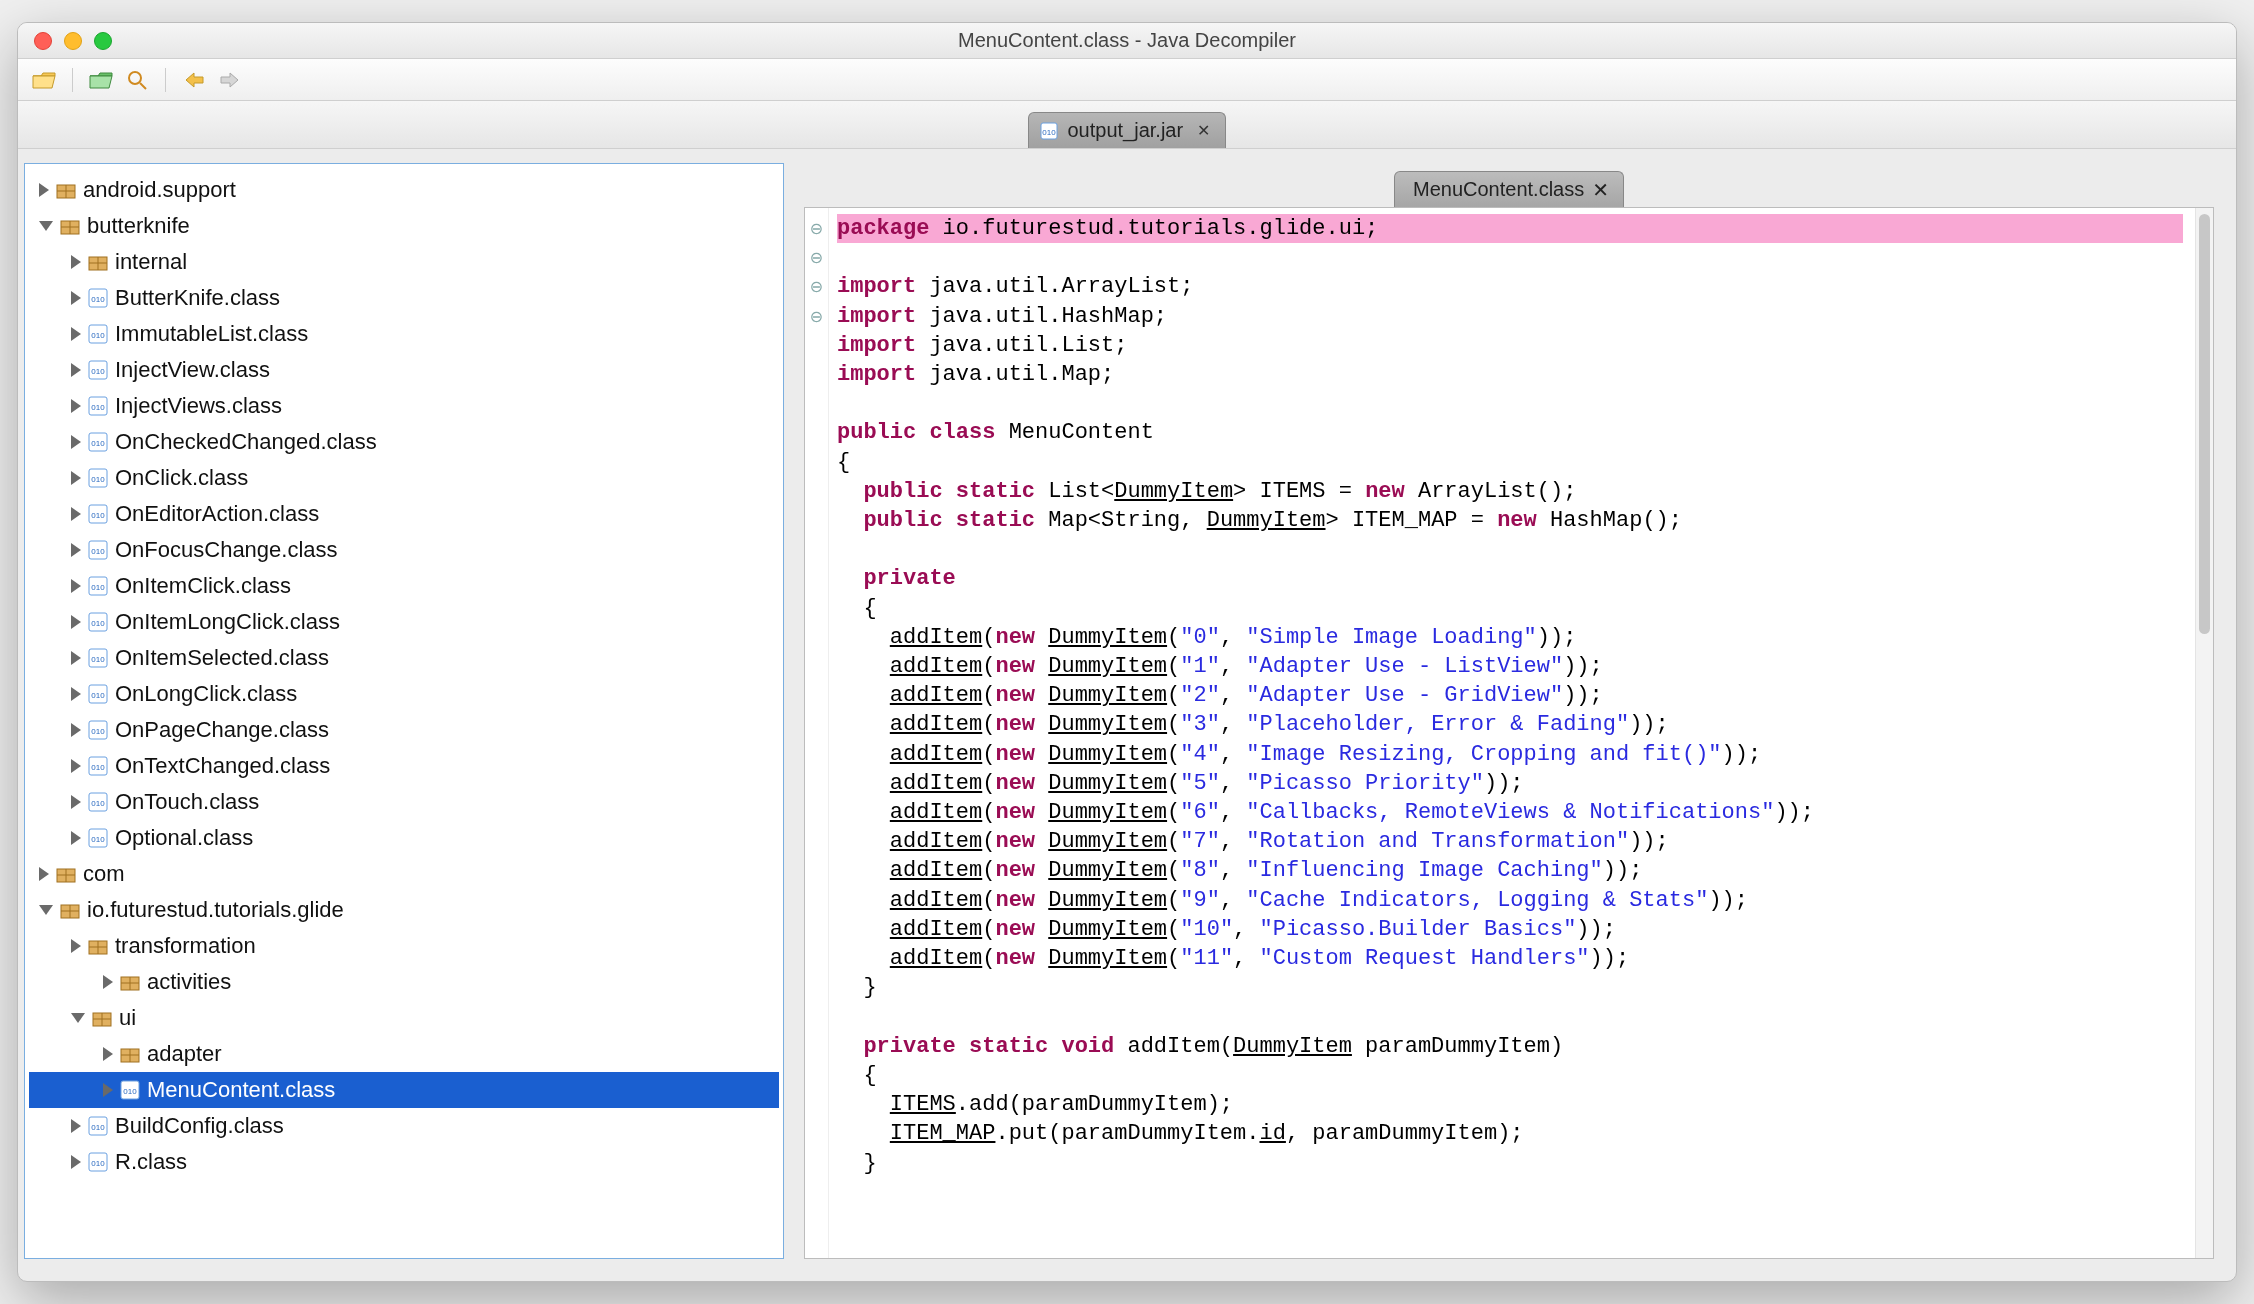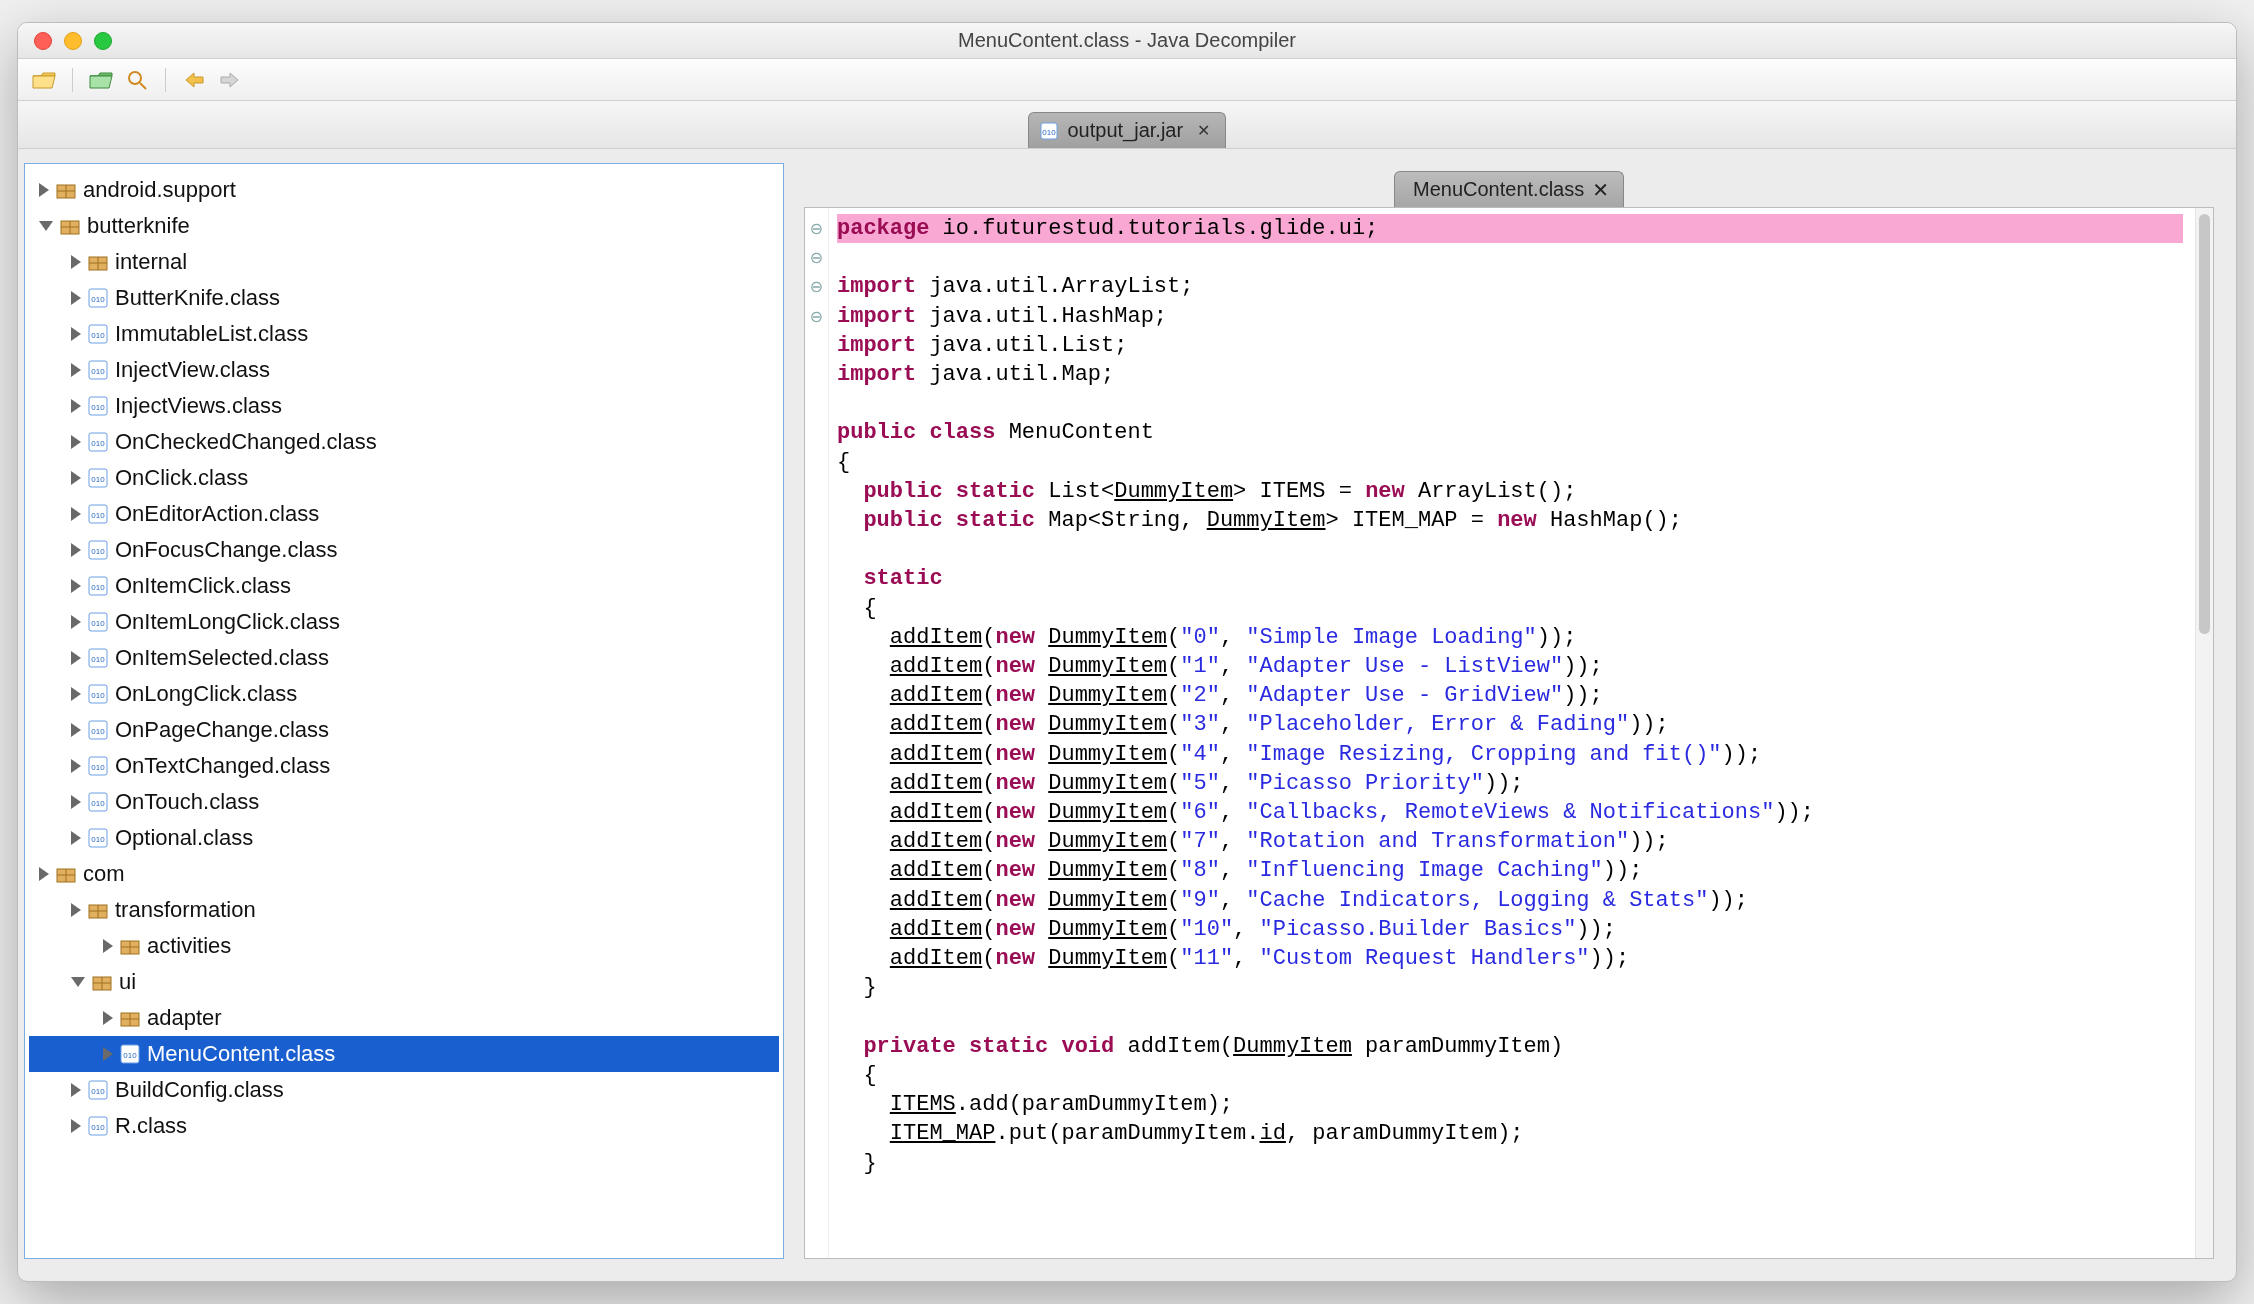--- a/index.html
+++ b/index.html
@@ -350,20 +350,29 @@
           </div>
           <div class="row ind0">
             <span class="disc closed"></span>
             <svg class="icon" viewBox="0 0 22 22">
               <rect x="2" y="6" width="18" height="13" fill="#e0b060" stroke="#a07020"></rect>
               <line x1="11" y1="6" x2="11" y2="19" stroke="#a07020"></line>
               <line x1="2" y1="12" x2="20" y2="12" stroke="#a07020"></line>
             </svg>
             <span class="label">com</span>
           </div>
+          <div class="row ind0">
+            <span class="disc open"></span>
+            <svg class="icon" viewBox="0 0 22 22">
+              <rect x="2" y="6" width="18" height="13" fill="#e0b060" stroke="#a07020"></rect>
+              <line x1="11" y1="6" x2="11" y2="19" stroke="#a07020"></line>
+              <line x1="2" y1="12" x2="20" y2="12" stroke="#a07020"></line>
+            </svg>
+            <span class="label">io.futurestud.tutorials.glide</span>
+          </div>
           <div class="row ind1">
             <span class="disc closed"></span>
             <svg class="icon" viewBox="0 0 22 22">
               <rect x="2" y="6" width="18" height="13" fill="#e0b060" stroke="#a07020"></rect>
               <line x1="11" y1="6" x2="11" y2="19" stroke="#a07020"></line>
               <line x1="2" y1="12" x2="20" y2="12" stroke="#a07020"></line>
             </svg>
             <span class="label">transformation</span>
           </div>
           <div class="row ind2">
@@ -472,21 +481,21 @@
 <span class="kw">import</span> java.util.ArrayList;
 <span class="kw">import</span> java.util.HashMap;
 <span class="kw">import</span> java.util.List;
 <span class="kw">import</span> java.util.Map;
 
 <span class="kw">public class</span> MenuContent
 {
   <span class="kw">public static</span> List&lt;<span class="und">DummyItem</span>&gt; ITEMS = <span class="kw">new</span> ArrayList();
   <span class="kw">public static</span> Map&lt;String, <span class="und">DummyItem</span>&gt; ITEM_MAP = <span class="kw">new</span> HashMap();
   
-  <span class="kw">static</span>
+  <span class="kw">private</span>
   {
     <span class="und">addItem</span>(<span class="kw">new</span> <span class="und">DummyItem</span>(<span class="str">"0"</span>, <span class="str">"Simple Image Loading"</span>));
     <span class="und">addItem</span>(<span class="kw">new</span> <span class="und">DummyItem</span>(<span class="str">"1"</span>, <span class="str">"Adapter Use - ListView"</span>));
     <span class="und">addItem</span>(<span class="kw">new</span> <span class="und">DummyItem</span>(<span class="str">"2"</span>, <span class="str">"Adapter Use - GridView"</span>));
     <span class="und">addItem</span>(<span class="kw">new</span> <span class="und">DummyItem</span>(<span class="str">"3"</span>, <span class="str">"Placeholder, Error &amp; Fading"</span>));
     <span class="und">addItem</span>(<span class="kw">new</span> <span class="und">DummyItem</span>(<span class="str">"4"</span>, <span class="str">"Image Resizing, Cropping and fit()"</span>));
     <span class="und">addItem</span>(<span class="kw">new</span> <span class="und">DummyItem</span>(<span class="str">"5"</span>, <span class="str">"Picasso Priority"</span>));
     <span class="und">addItem</span>(<span class="kw">new</span> <span class="und">DummyItem</span>(<span class="str">"6"</span>, <span class="str">"Callbacks, RemoteViews &amp; Notifications"</span>));
     <span class="und">addItem</span>(<span class="kw">new</span> <span class="und">DummyItem</span>(<span class="str">"7"</span>, <span class="str">"Rotation and Transformation"</span>));
     <span class="und">addItem</span>(<span class="kw">new</span> <span class="und">DummyItem</span>(<span class="str">"8"</span>, <span class="str">"Influencing Image Caching"</span>));

